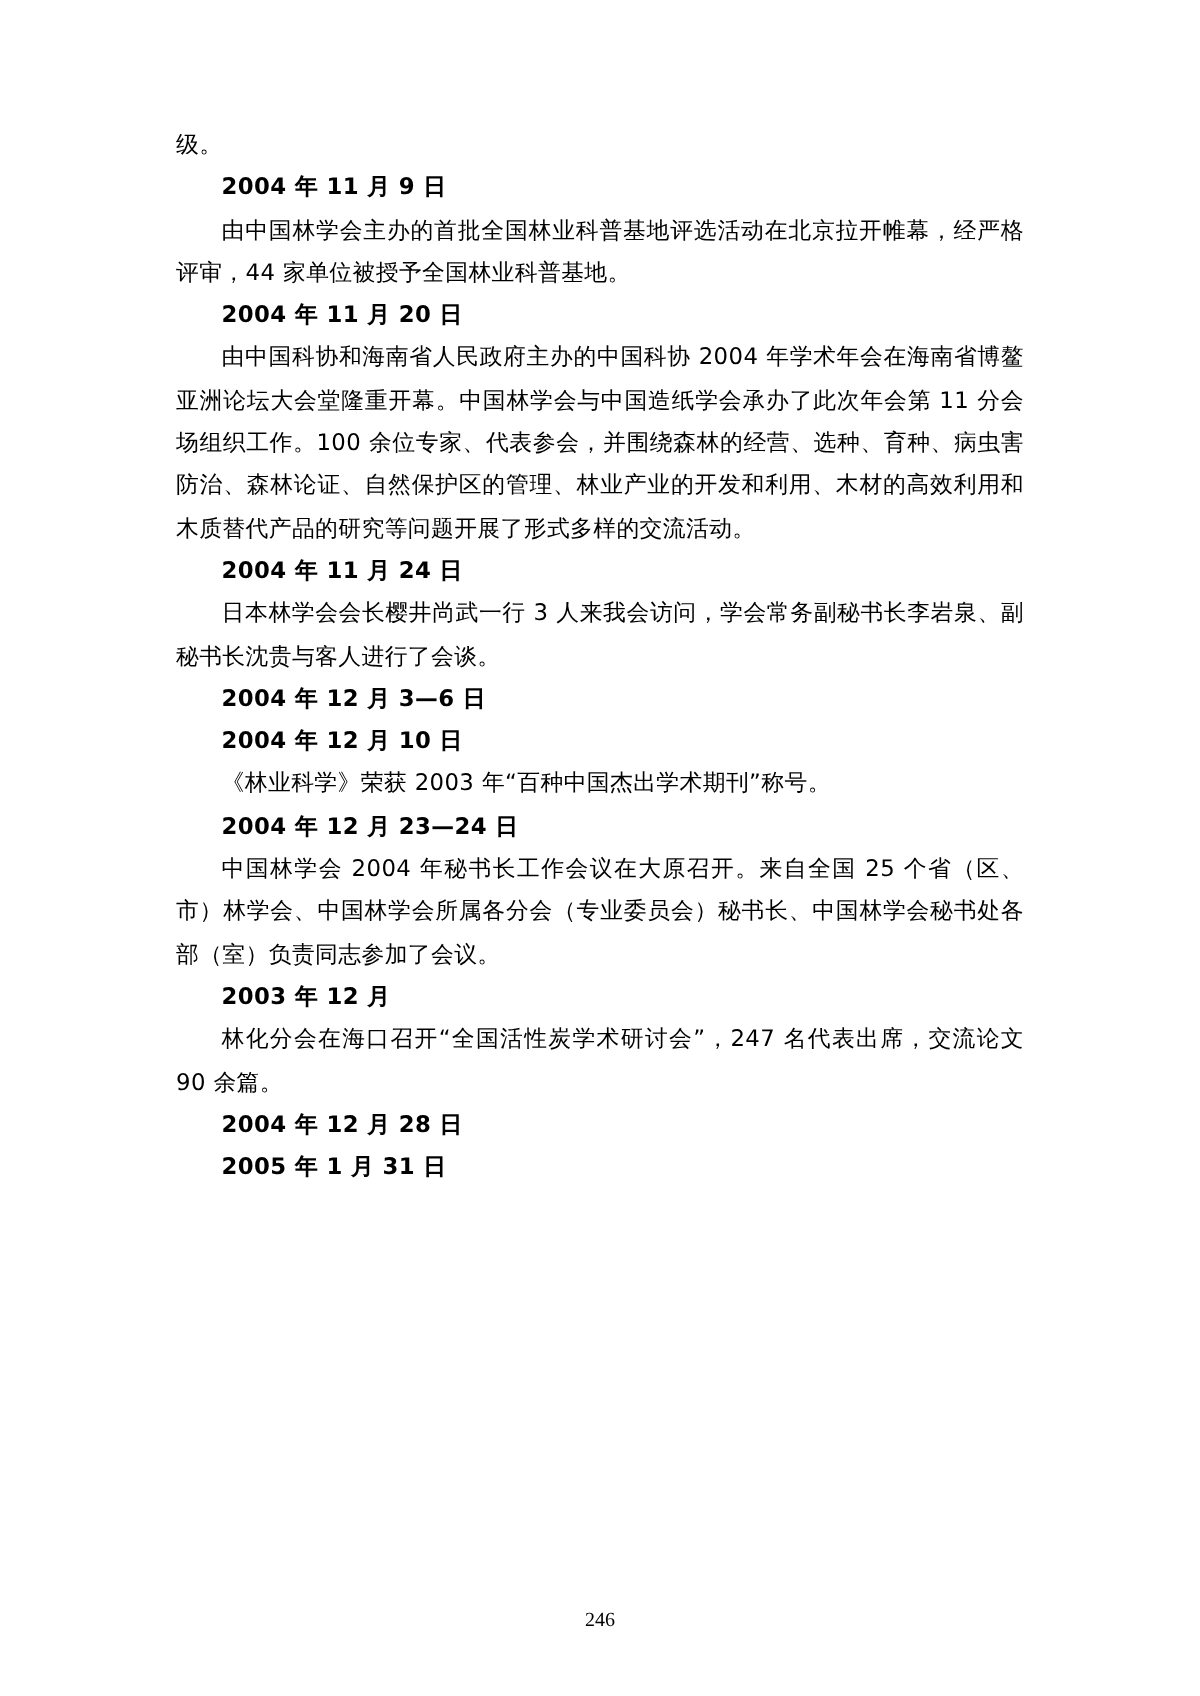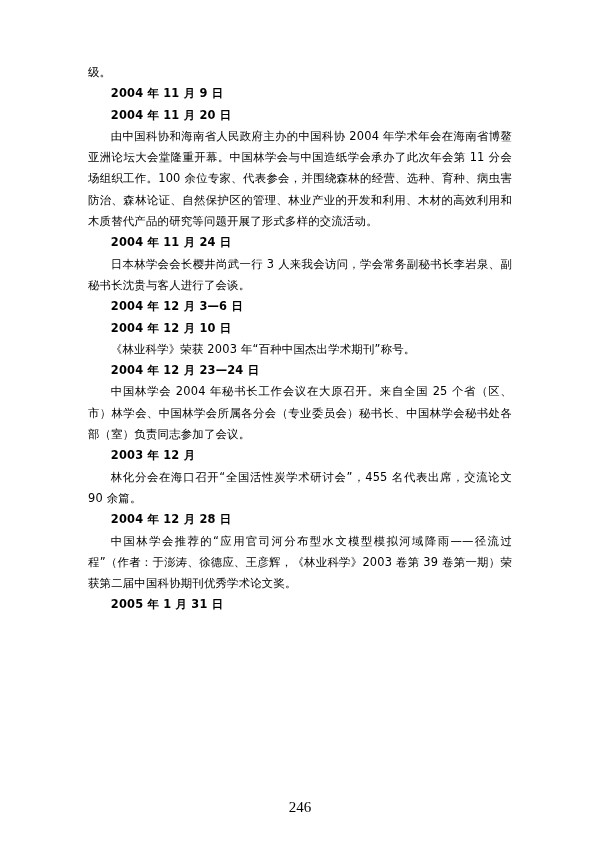--- a/index.html
+++ b/index.html
@@ -38,42 +38,42 @@
   .date {
     text-indent: 2em;
     font-weight: bold;
   }
   .page-number {
     position: absolute;
     left: 0;
     right: 0;
     bottom: 32px;
     text-align: center;
-    font-size: 15px;
+    font-size: 10px;
     font-family: "Liberation Serif", serif;
     color: #000;
   }
 </style>
 </head>
 <body>
 
 <div class="page">
   <div class="content">
     <p class="para">级。</p>
     <p class="para date">2004 年 11 月 9 日</p>
+    <p class="para indent">由中国林学会主办的首批全国林业科普基地评选活动在北京拉开帷幕，经严格评审，44 家单位被授予全国林业科普基地。</p>
     <p class="para date">2004 年 11 月 20 日</p>
     <p class="para indent">由中国科协和海南省人民政府主办的中国科协 2004 年学术年会在海南省博鳌亚洲论坛大会堂隆重开幕。中国林学会与中国造纸学会承办了此次年会第 11 分会场组织工作。100 余位专家、代表参会，并围绕森林的经营、选种、育种、病虫害防治、森林论证、自然保护区的管理、林业产业的开发和利用、木材的高效利用和木质替代产品的研究等问题开展了形式多样的交流活动。</p>
     <p class="para date">2004 年 11 月 24 日</p>
     <p class="para indent">日本林学会会长樱井尚武一行 3 人来我会访问，学会常务副秘书长李岩泉、副秘书长沈贵与客人进行了会谈。</p>
     <p class="para date">2004 年 12 月 3—6 日</p>
     <p class="para date">2004 年 12 月 10 日</p>
     <p class="para indent">《林业科学》荣获 2003 年“百种中国杰出学术期刊”称号。</p>
     <p class="para date">2004 年 12 月 23—24 日</p>
     <p class="para indent">中国林学会 2004 年秘书长工作会议在大原召开。来自全国 25 个省（区、市）林学会、中国林学会所属各分会（专业委员会）秘书长、中国林学会秘书处各部（室）负责同志参加了会议。</p>
     <p class="para date">2003 年 12 月</p>
-    <p class="para indent">林化分会在海口召开“全国活性炭学术研讨会”，455 名代表出席，交流论文 90 余篇。</p>
+    <p class="para indent">林化分会在海口召开“全国活性炭学术研讨会”，247 名代表出席，交流论文 90 余篇。</p>
     <p class="para date">2004 年 12 月 28 日</p>
-    <p class="para indent">中国林学会推荐的“应用官司河分布型水文模型模拟河域降雨——径流过程”（作者：于澎涛、徐德应、王彦辉，《林业科学》2003 卷第 39 卷第一期）荣获第二届中国科协期刊优秀学术论文奖。</p>
     <p class="para date">2005 年 1 月 31 日</p>
 
   </div>
   <div class="page-number">246</div>
 </div>
 
 </body></html>

